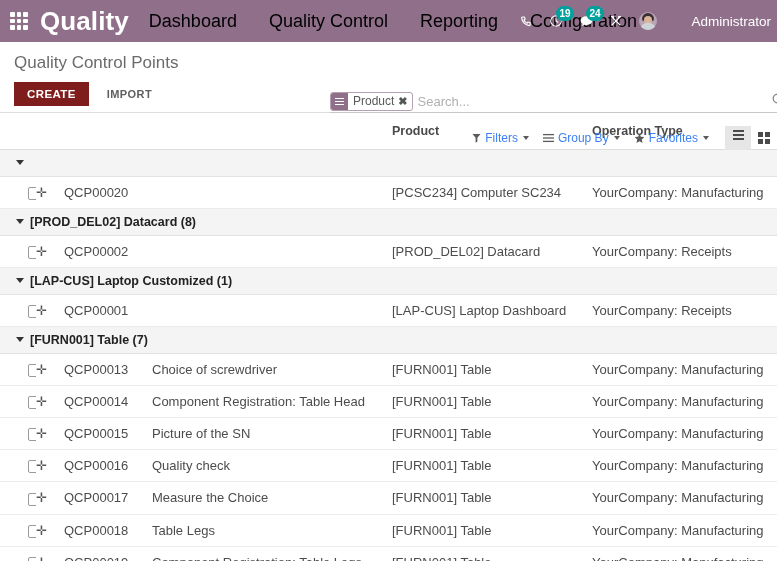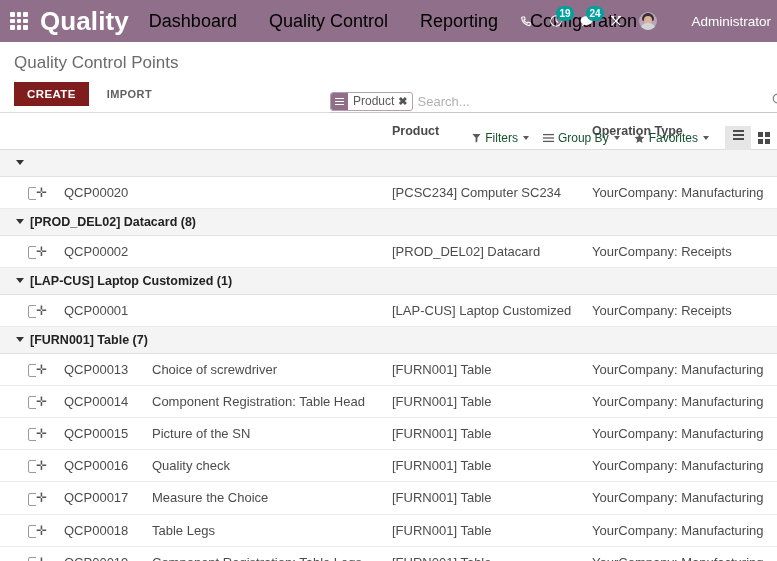--- a/index.html
+++ b/index.html
@@ -246,21 +246,21 @@
   .cp-bottom-right {
     position: absolute;
     right: 0;
     top: 85px;
     display: flex;
     align-items: center;
     height: 22px;
   }
   .dropdown-toggle {
     font-size: 12px;
-    color: #14532d;
+    color: #3b82f6;
     margin-right: 14px;
     cursor: pointer;
     display: flex;
     align-items: center;
     white-space: nowrap;
     text-align: center;
   }
   .dropdown-toggle .dd-ico { margin-right: 4px; display: inline-flex; }
   .caret {
     display: inline-block;
@@ -544,21 +544,21 @@
           <td>YourCompany: Receipts</td>
         </tr>
         <tr class="group-row">
           <td colspan="7"><span class="grp-caret"></span><span>[LAP-CUS] Laptop Customized (1)</span></td>
         </tr>
         <tr class="data-row">
           <td class="cell-check"><span class="rowcheck"></span></td>
           <td><span class="handle">✛</span></td>
           <td>QCP00001</td>
           <td></td>
-          <td>[LAP-CUS] Laptop Customized</td>
+          <td>[LAP-CUS] Laptop Dashboard</td>
           <td>YourCompany: Receipts</td>
         </tr>
         <tr class="group-row">
           <td colspan="7"><span class="grp-caret"></span><span>[FURN001] Table (7)</span></td>
         </tr>
         <tr class="data-row">
           <td class="cell-check"><span class="rowcheck"></span></td>
           <td><span class="handle">✛</span></td>
           <td>QCP00013</td>
           <td>Choice of screwdriver</td>

